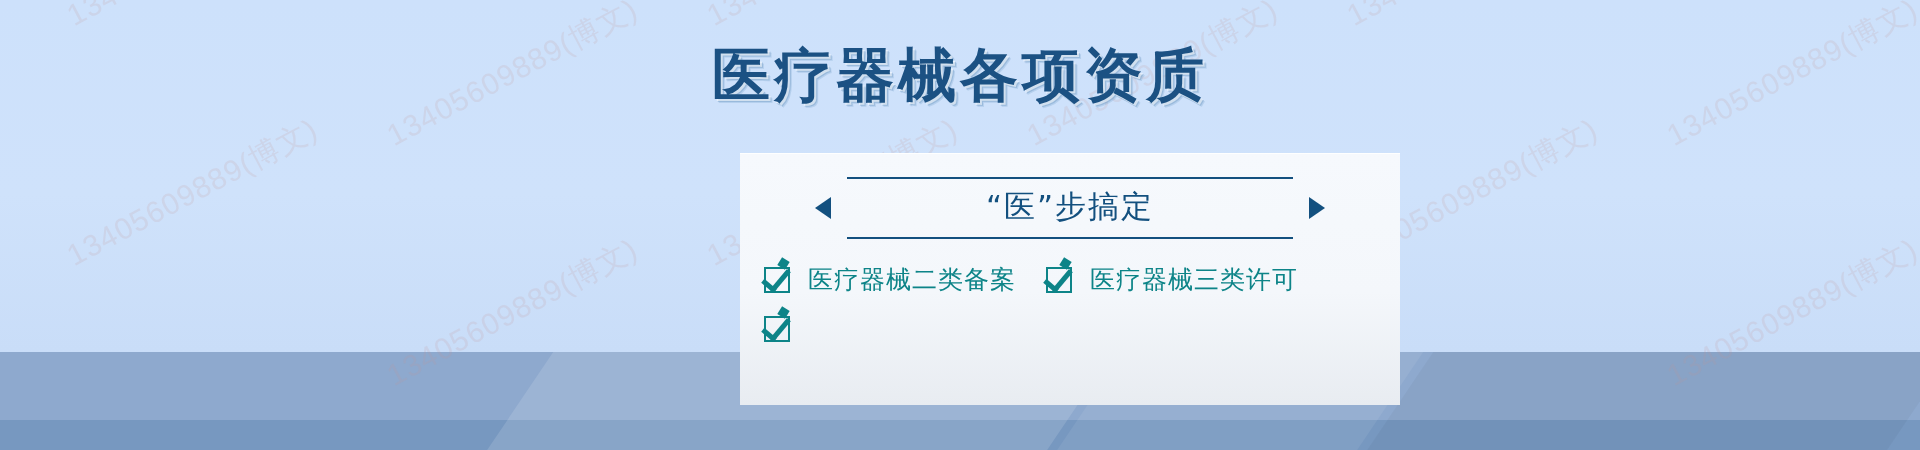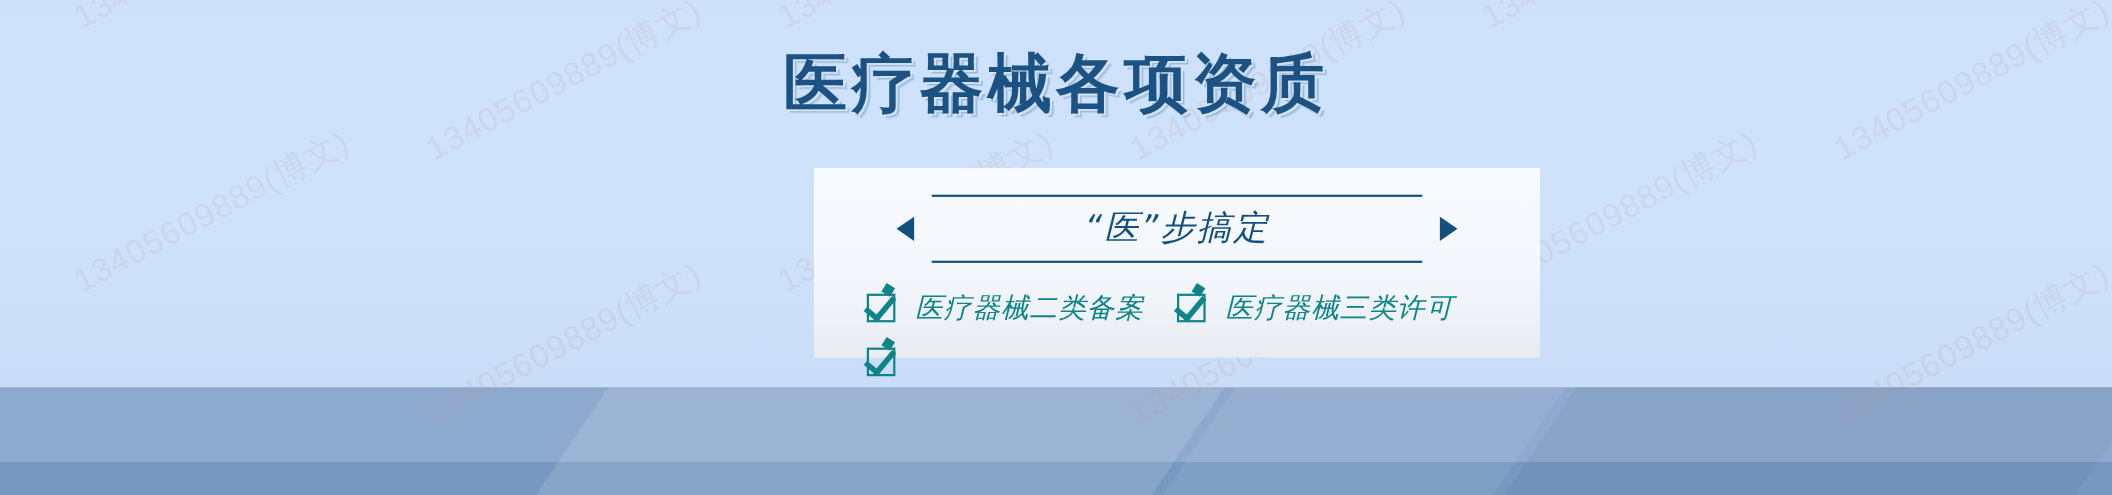--- a/index.html
+++ b/index.html
@@ -49,24 +49,23 @@
     letter-spacing:4px;
     color:#1b5183;
     text-shadow:
       2px 2px 0 rgba(255,255,255,.55),
       3px 3px 0 rgba(120,160,200,.45),
       4px 4px 0 rgba(120,160,200,.28);
   }
 
   
   .card{
-    position:absolute;left:740px;top:153px;width:660px;height:172px;
+    position:absolute;left:740px;top:153px;width:660px;height:252px;
     background:linear-gradient(180deg,#f6f9fd 0%,#f4f7fb 55%,#e8ecf1 100%);
     box-shadow:0 1px 0 rgba(255,255,255,.9) inset;
-    font-style:italic;
   }
 
   .card-head{
     position:relative;margin:24px auto 0;width:510px;
     display:flex;align-items:center;justify-content:center;gap:0;
   }
   .arrow{
     width:0;height:0;flex:0 0 auto;
     border-top:11px solid transparent;border-bottom:11px solid transparent;
   }
@@ -77,21 +76,21 @@
     border-top:2px solid #13507f;border-bottom:2px solid #13507f;
     text-align:center;
   }
   .head-text{
     font-family:"DejaVu Sans","Liberation Sans",sans-serif;
     font-size:31px;font-weight:400;letter-spacing:2px;color:#13507f;
     white-space:nowrap;
   }
 
   
-  .checks{position:absolute;left:48px;top:110px;width:600px;}
+  .checks{position:absolute;left:24px;top:110px;width:600px;}
   .check-row{display:flex;align-items:center;margin-bottom:20px;}
   .check-item{display:flex;align-items:center;}
   .check-item.col-a{width:282px;}
   .cbx{
     position:relative;flex:0 0 auto;
     width:22px;height:22px;border:2px solid #0d8488;background:transparent;
     margin-right:18px;
   }
   .cbx:after{
     content:"";position:absolute;left:2px;top:-5px;

